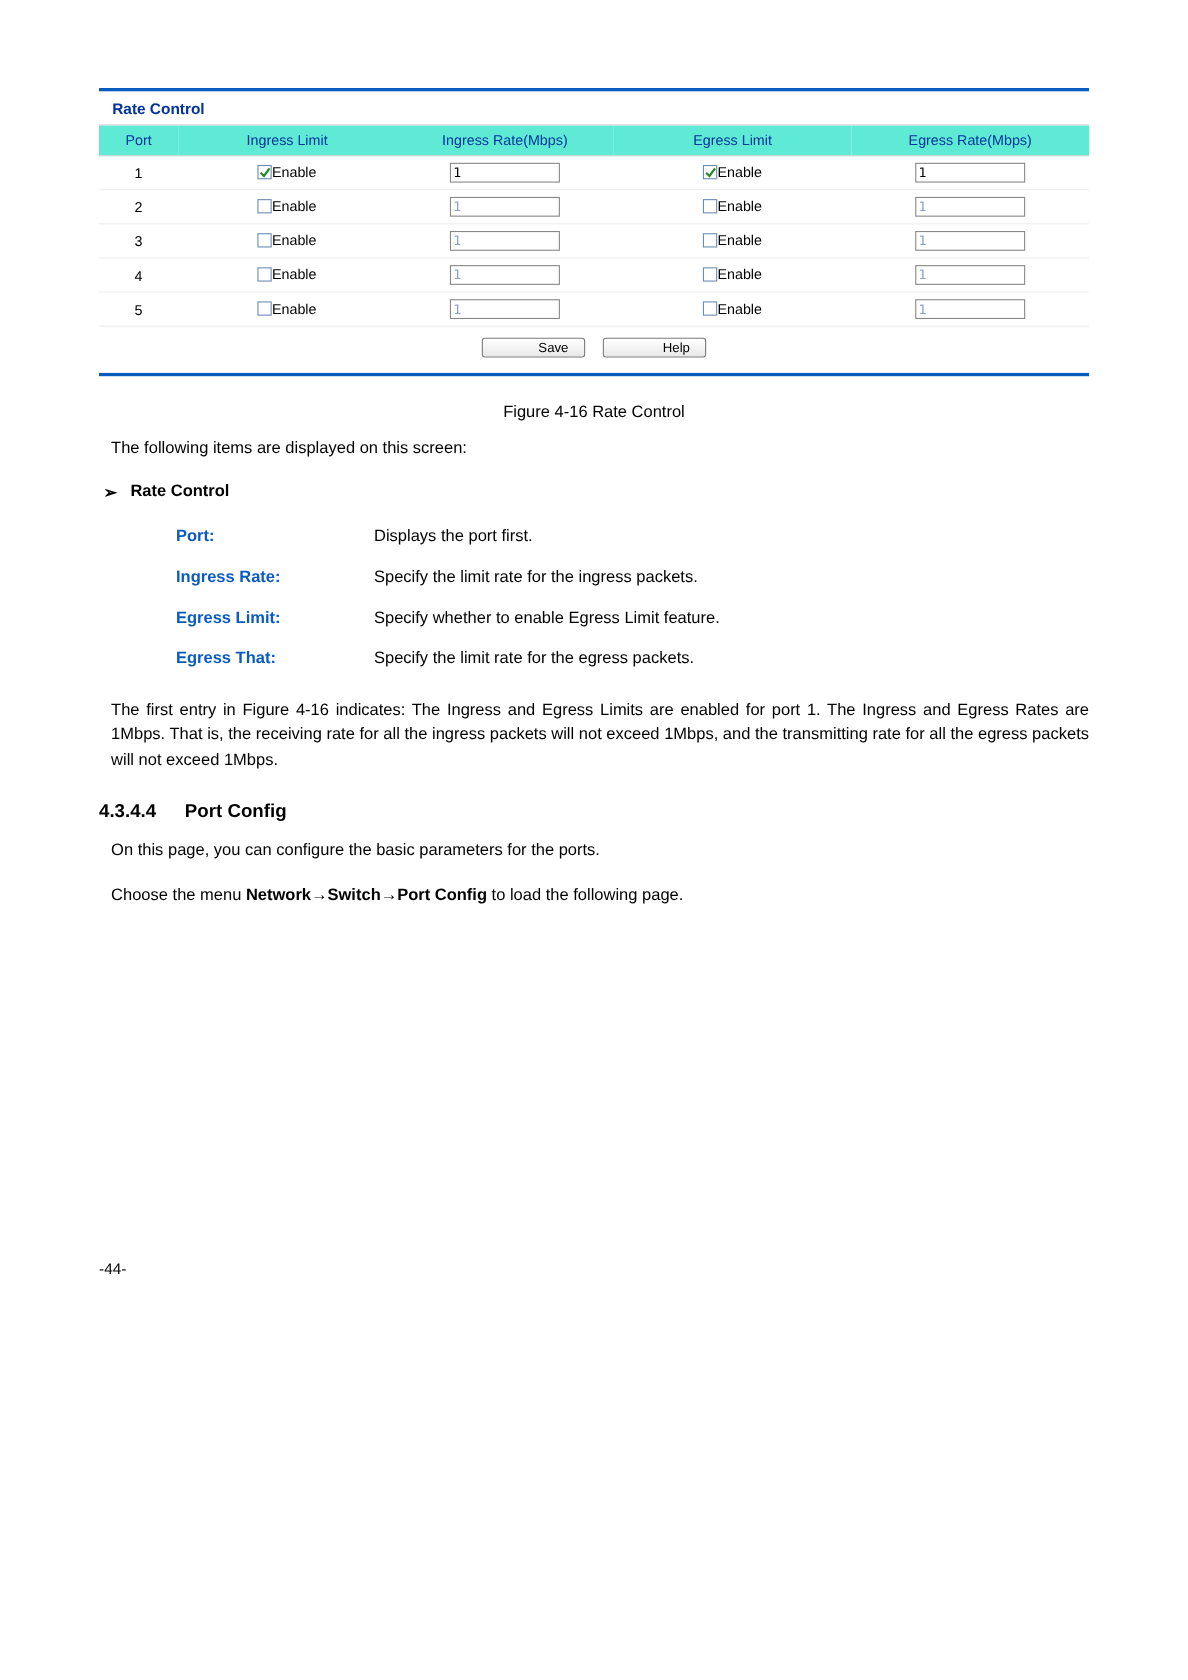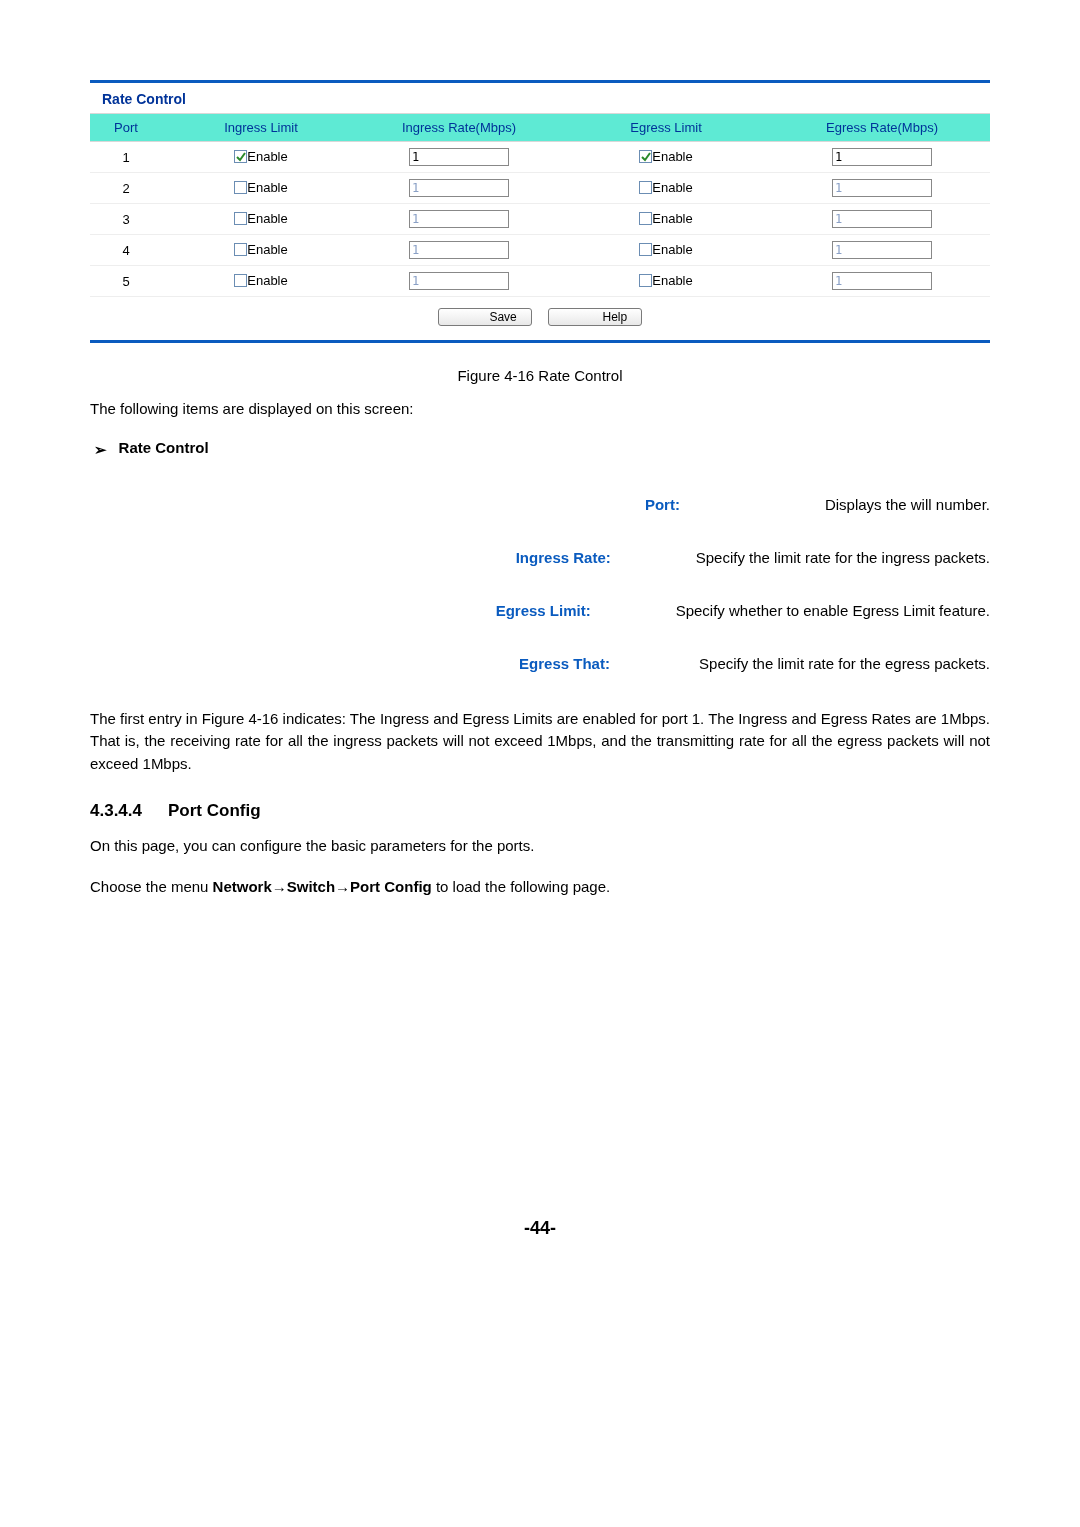--- a/index.html
+++ b/index.html
@@ -98,21 +98,21 @@
   }
   
   .fig-caption {
     text-align: center;
     font-size: 15px;
     margin: 24px 0 14px 0;
   }
   .body-text {
     font-size: 15px;
     line-height: 1.5;
-    margin: 8px 0 18px 0;
+    margin: 8px 0 18px 11px;
   }
   .body-text.justify {
     text-align: justify;
   }
   .arrow-item {
     display: flex;
     align-items: flex-start;
     gap: 12px;
     margin: 10px 0 18px 4px;
     font-size: 15px;
@@ -123,46 +123,43 @@
     line-height: 1.4;
   }
   
   .defs {
     margin-left: 70px;
     margin-top: 18px;
     margin-bottom: 28px;
   }
   .def-row {
     display: flex;
-    margin: 36px 0;
-    justify-content: flex-end;
+    margin: 20px 0;
   }
   .def-term {
     color: #0a5bbf;
     font-weight: bold;
     font-size: 15px;
     width: 180px;
     flex: 0 0 180px;
   }
   .def-desc {
     font-size: 15px;
   }
   
   .sec-heading {
     font-size: 17px;
     font-weight: bold;
     margin: 26px 0 14px 0;
   }
   .sec-heading .num { margin-right: 26px; }
   .bold { font-weight: bold; }
   .page-num {
-    text-align: center;
-    font-size: 18px;
+    font-size: 14px;
     margin-top: 320px;
-    font-weight: bold;
   }
   
   .col-port { width: 8%; }
   .col-il { width: 22%; }
   .col-ir { width: 22%; }
   .col-el { width: 24%; }
   .col-er { width: 24%; }
 </style>
 </head>
 <body>
@@ -275,21 +272,21 @@
   <div class="body-text">The following items are displayed on this screen:</div>
 
   <div class="arrow-item">
     <span class="arrow-icon">➢</span>
     <span>Rate Control</span>
   </div>
 
   <div class="defs" id="defs">
       <div class="def-row">
         <div class="def-term">Port:</div>
-        <div class="def-desc">Displays the will number.</div>
+        <div class="def-desc">Displays the port first.</div>
       </div>
       <div class="def-row">
         <div class="def-term">Ingress Rate:</div>
         <div class="def-desc">Specify the limit rate for the ingress packets.</div>
       </div>
       <div class="def-row">
         <div class="def-term">Egress Limit:</div>
         <div class="def-desc">Specify whether to enable Egress Limit feature.</div>
       </div>
       <div class="def-row">

